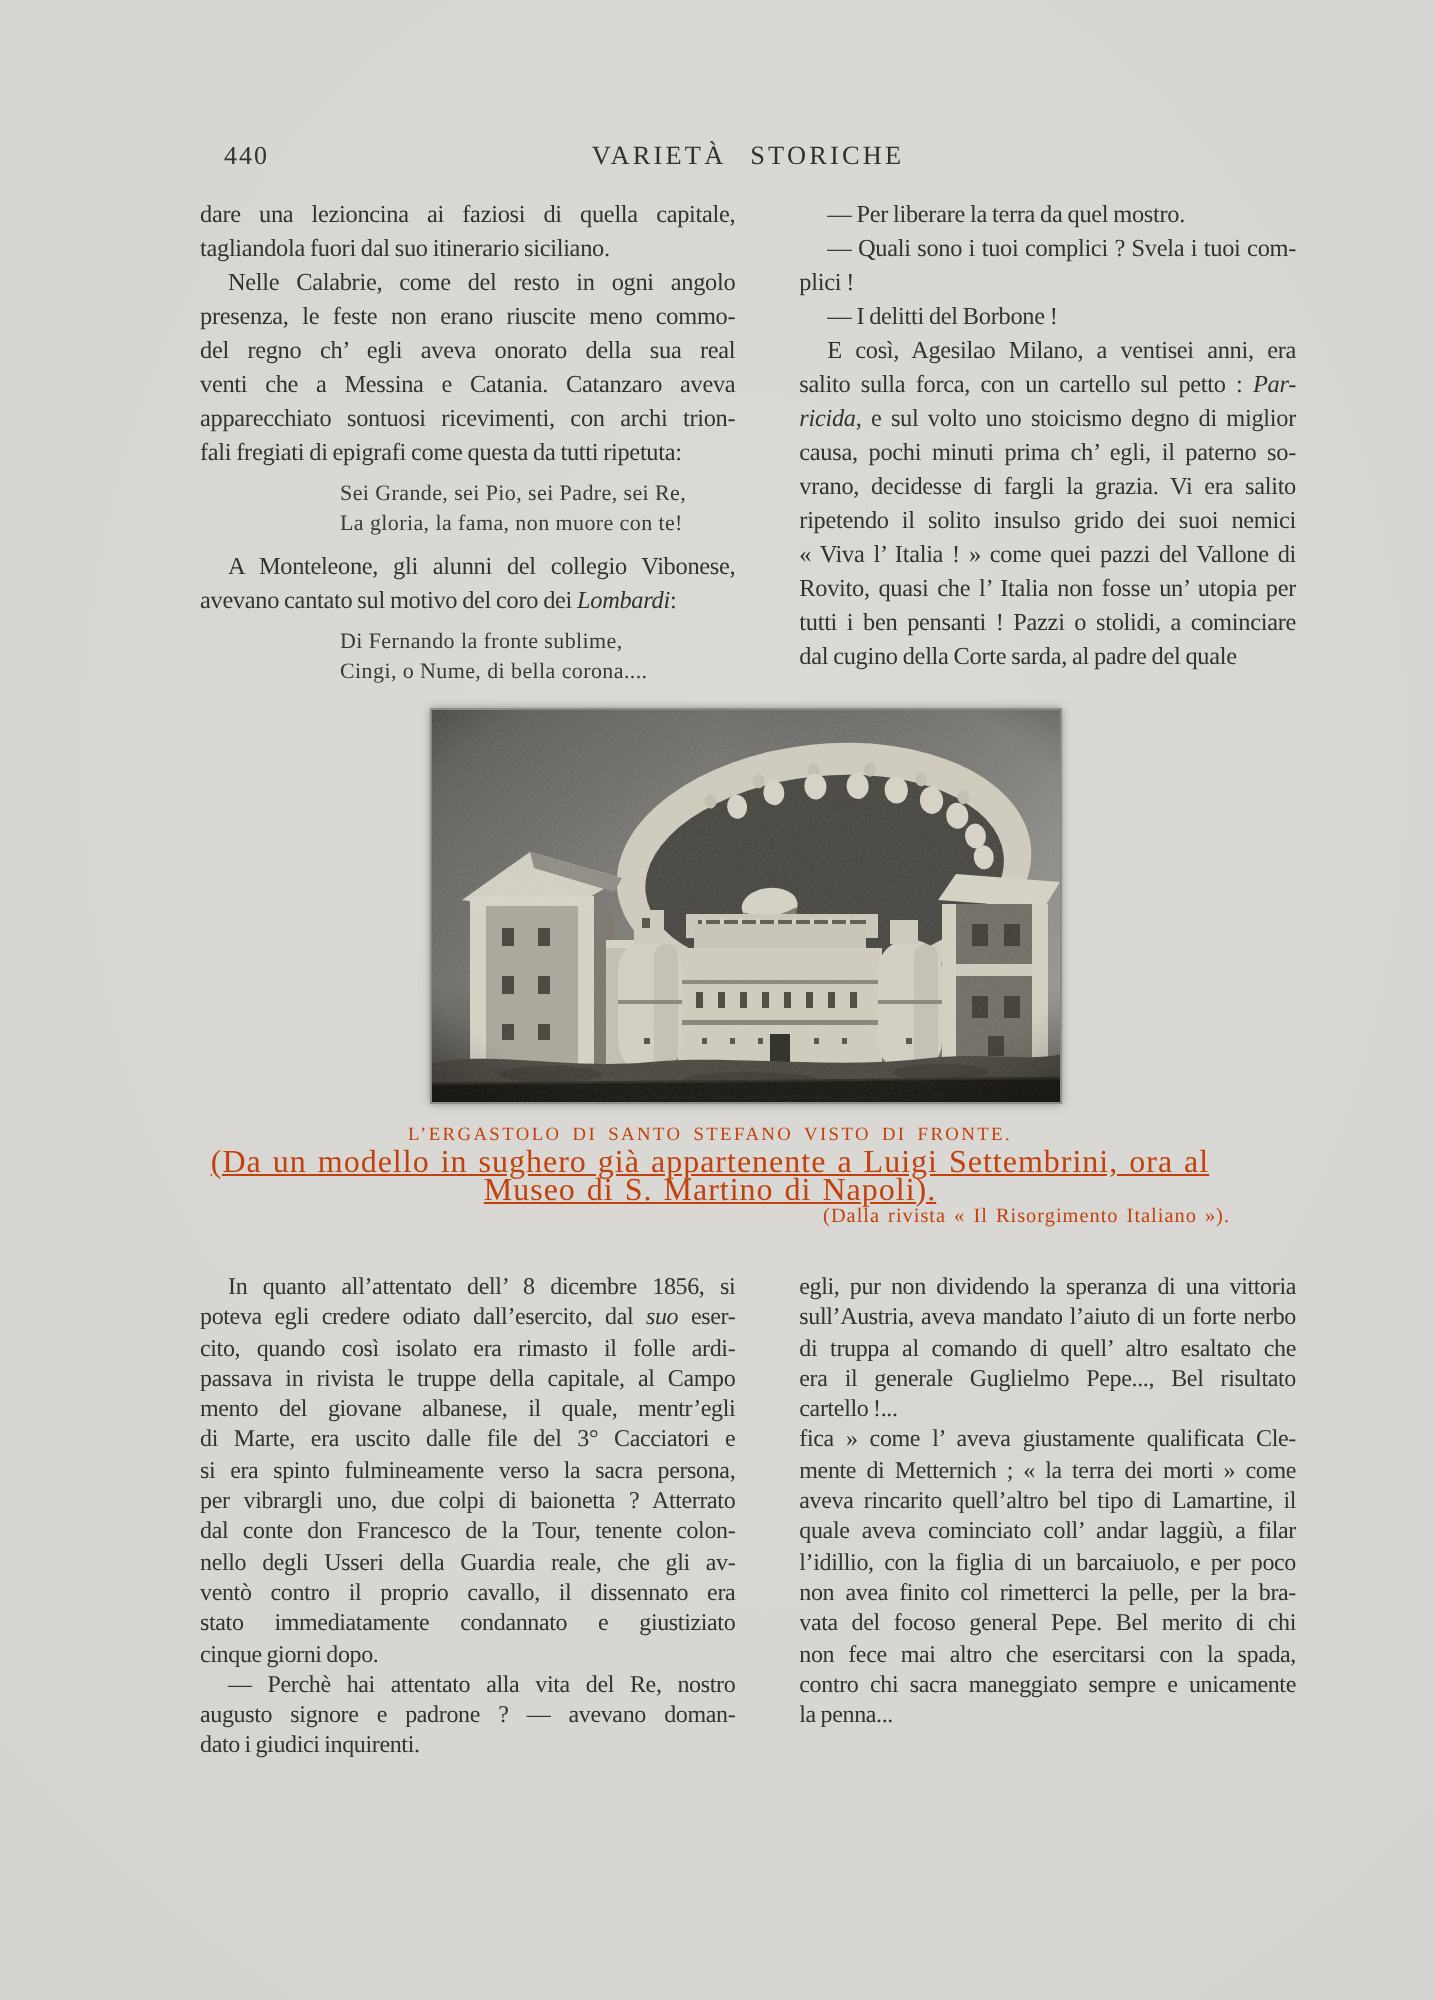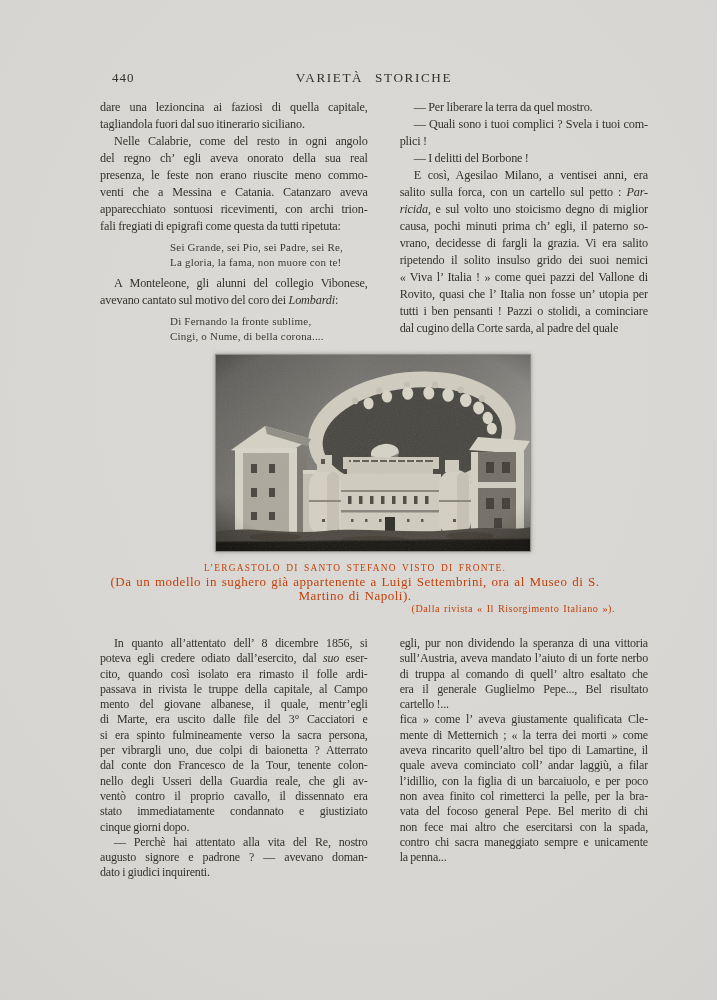--- a/index.html
+++ b/index.html
@@ -32,40 +32,40 @@
   .top .ln.v{font-size:11px;line-height:15px;max-height:15px;margin-left:70px;
              text-align:left;text-align-last:left;letter-spacing:0.2px;word-spacing:0;color:#3b3933;}
   .ln.m{margin-top:5px;}
   
   .fig{position:absolute;left:215px;top:354px;width:316px;height:198px;
        box-shadow:0 0 4px rgba(92,90,84,.55);}
   .fig svg{display:block;}
   
   .cap{position:absolute;left:95px;width:520px;top:562px;color:#c2410c;}
   .cap .t{font-size:9.4px;letter-spacing:1.2px;line-height:13px;text-align:center;word-spacing:2px;}
-  .cap .s{font-size:13px;letter-spacing:0.5px;line-height:13.5px;text-align:center;word-spacing:1px;}
+  .cap .s{font-size:16px;letter-spacing:0.5px;line-height:13.5px;text-align:center;word-spacing:1px;text-decoration:underline;}
   .cap .r{font-size:10.2px;letter-spacing:0.5px;line-height:13.5px;text-align:right;word-spacing:1px;}
 </style>
 </head>
 <body>
 
 <div class="page">
 
   <div class="rhead">
     <span class="folio">440</span>
     <span class="rtitle">VARIETÀ STORICHE</span>
   </div>
 
   <section class="cols top">
     <div class="col col-l">
         <div class="ln"><span>dare una lezioncina ai faziosi di quella capitale,</span></div>
         <div class="ln e"><span>tagliandola fuori dal suo itinerario siciliano.</span></div>
         <div class="ln i"><span>Nelle Calabrie, come del resto in ogni angolo</span></div>
+        <div class="ln"><span>presenza, le feste non erano riuscite meno commo-</span></div>
         <div class="ln"><span>del regno ch’ egli aveva onorato della sua real</span></div>
-        <div class="ln"><span>presenza, le feste non erano riuscite meno commo-</span></div>
         <div class="ln"><span>venti che a Messina e Catania. Catanzaro aveva</span></div>
         <div class="ln"><span>apparecchiato sontuosi ricevimenti, con archi trion-</span></div>
         <div class="ln e"><span>fali fregiati di epigrafi come questa da tutti ripetuta:</span></div>
         <div class="ln v m"><span>Sei Grande, sei Pio, sei Padre, sei Re,</span></div>
         <div class="ln v"><span>La gloria, la fama, non muore con te!</span></div>
         <div class="ln i m"><span>A Monteleone, gli alunni del collegio Vibonese,</span></div>
         <div class="ln e"><span>avevano cantato sul motivo del coro dei </span><i>Lombardi</i><span>:</span></div>
         <div class="ln v m"><span>Di Fernando la fronte sublime,</span></div>
         <div class="ln v"><span>Cingi, o Nume, di bella corona....</span></div>
       </div>

